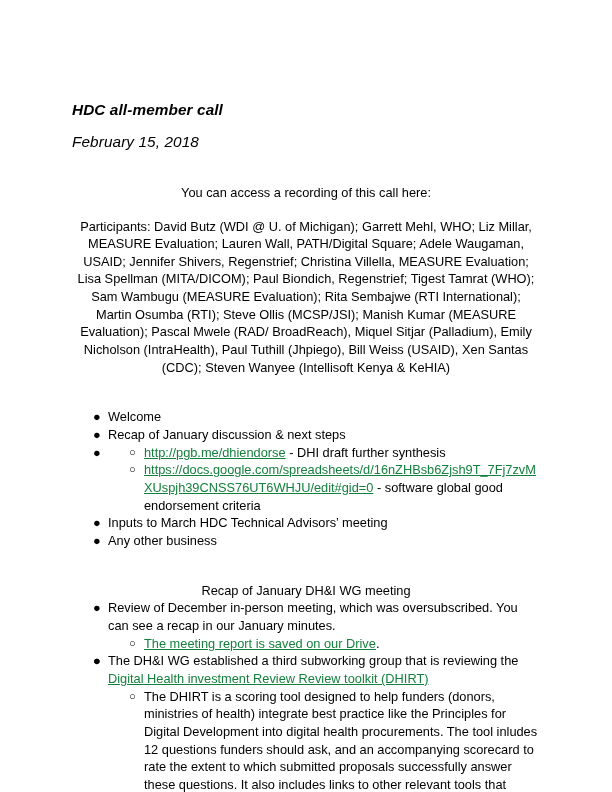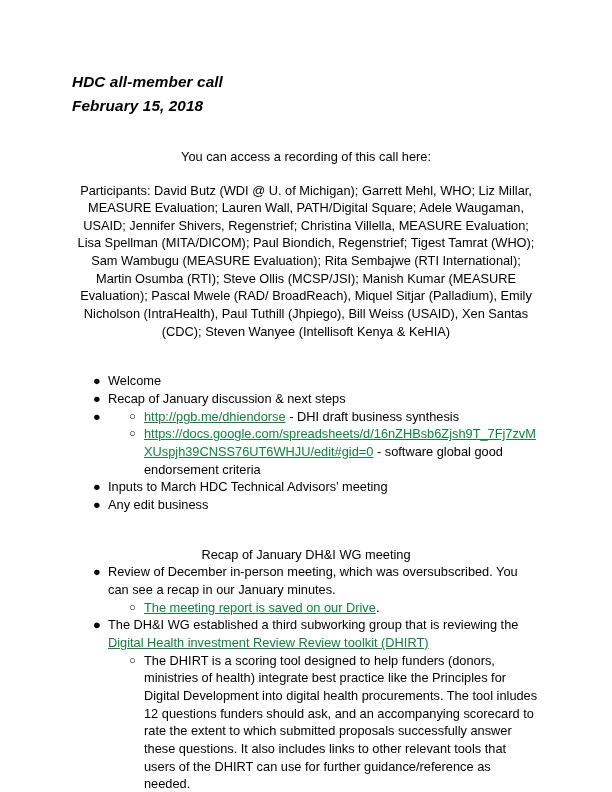--- a/index.html
+++ b/index.html
@@ -12,37 +12,37 @@
     height: 792px;
     font-family: "Liberation Sans", sans-serif;
     color: #000000;
     overflow: hidden;
   }
   .page {
     position: relative;
     width: 612px;
     height: 792px;
     box-sizing: border-box;
-    padding: 72px 72px 72px 72px;
+    padding: 100px 72px 72px 72px;
     background: #ffffff;
   }
   .doc-title {
     font-size: 11.5pt;
     font-weight: bold;
     font-style: italic;
     line-height: 1.30;
     margin: 0;
     letter-spacing: 0.1px;
   }
   .doc-subtitle {
     font-size: 11.5pt;
-    font-weight: bold;
+    font-weight: normal;
     font-style: italic;
     line-height: 1.30;
-    margin: 4px 0 0 0;
+    margin: 12px 0 0 0;
     letter-spacing: 0.1px;
   }
   p.body-para {
     font-size: 9.6pt;
     line-height: 1.38;
     margin: 0;
     text-align: center;
   }
   .spacer-line {
     font-size: 9.6pt;
@@ -122,35 +122,35 @@
     </li>
     <li>
       <span class="bullet">●</span>
       <span>Recap of January discussion &amp; next steps</span>
     </li>
     <li>
       <span class="bullet">●</span>
       <ul class="lvl2">
         <li>
           <span class="bullet">○</span>
-          <a class="doclink" href="#">http://pgb.me/dhiendorse</a><span class="plain"> - DHI draft business synthesis</span>
+          <a class="doclink" href="#">http://pgb.me/dhiendorse</a><span class="plain"> - DHI draft further synthesis</span>
         </li>
         <li>
           <span class="bullet">○</span>
           <a class="doclink nowrap-url" href="#">https://docs.google.com/spreadsheets/d/16nZHBsb6Zjsh9T_7Fj7zvMXUspjh39CNSS76UT6WHJU/edit#gid=0</a><span class="plain"> - software global good endorsement criteria</span>
         </li>
       </ul>
     </li>
     <li>
       <span class="bullet">●</span>
       <span>Inputs to March HDC Technical Advisors’ meeting</span>
     </li>
     <li>
       <span class="bullet">●</span>
-      <span>Any edit business</span>
+      <span>Any other business</span>
     </li>
   </ul>
 
   <div class="spacer-line">&nbsp;</div>
   <div class="spacer-line">&nbsp;</div>
 
   <p class="body-para">Recap of January DH&amp;I WG meeting</p>
 
   <ul class="lvl1">
     <li>

